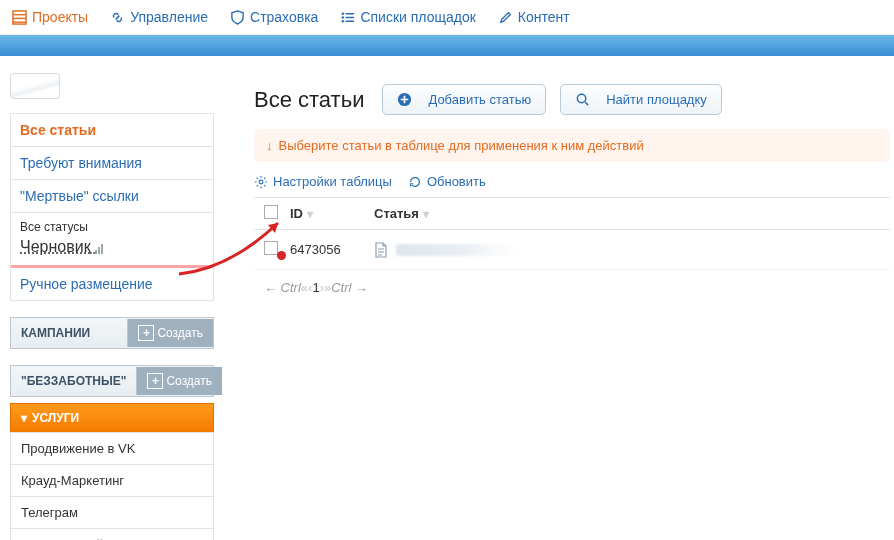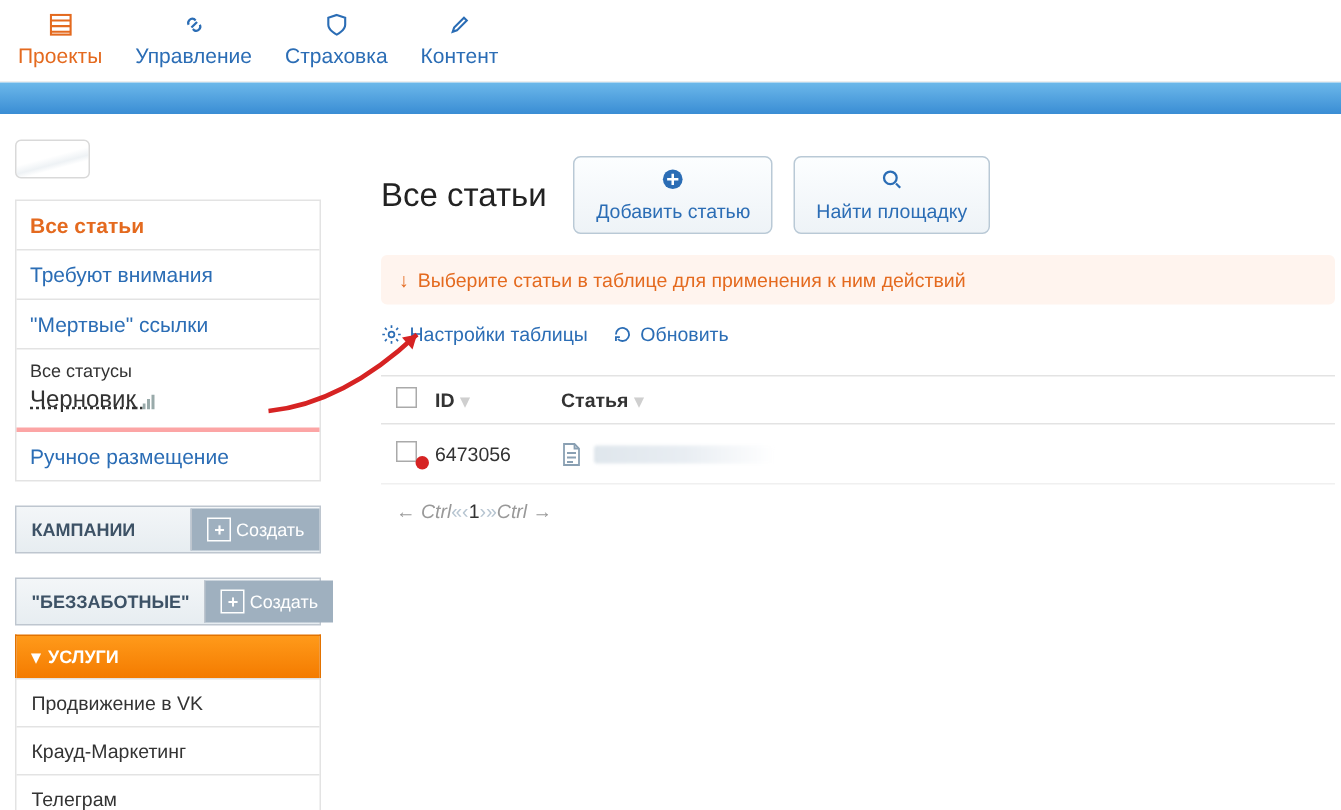--- a/index.html
+++ b/index.html
@@ -1,20 +1,20 @@
 <!DOCTYPE html>
 <html><head>
 <meta charset="utf-8">
 <style>
   * { box-sizing: border-box; margin: 0; padding: 0; }
   body { font-family: Arial, sans-serif; font-size: 13px; color: #333; background: #fff; width: 894px; }
   
   
   .topnav { display: flex; gap: 22px; padding: 9px 12px; border-bottom: 1px solid #eee; }
-  .topnav-item { display: flex; align-items: center; gap: 5px; color: #2b6db5; cursor: pointer; font-size: 14px; flex-direction: column; }
+  .topnav-item { display: flex; align-items: center; gap: 5px; color: #2b6db5; cursor: pointer; font-size: 14px; }
   .topnav-item.active { color: #e46a1f; }
   .topnav-item svg { width: 15px; height: 15px; }
   
   .bluebar { height: 21px; background: linear-gradient(to bottom, #6cb8ea, #3a8dd4); }
   
   .wrap { display: flex; padding: 10px 0 0 0; }
   
   
   .sidebar { width: 224px; padding: 7px 10px 10px 10px; flex-shrink: 0; }
   .sidebar-logo { width: 50px; height: 26px; border: 1px solid #d9d9d9; border-radius: 4px; background: linear-gradient(165deg, #fff 0%, #fff 45%, #eef2f5 60%, #fff 70%); margin-bottom: 14px; }
@@ -35,26 +35,26 @@
   .orange-head { padding: 7px 10px; background: linear-gradient(#ff9a1a, #f47b00); color: #fff; font-weight: bold; font-size: 12px; border: 1px solid #e27200; border-bottom: none; }
   .orange-head .tri { display:inline-block; margin-right: 5px; }
   .svc-list { border: 1px solid #e3e3e3; }
   .svc-item { padding: 8px 10px; font-size: 13px; color: #333; border-bottom: 1px solid #e3e3e3; cursor: pointer; }
   .svc-item:last-child { border-bottom: none; }
   
   
   .main { flex: 1; padding: 18px 4px 10px 30px; }
   .titlebar { display: flex; align-items: center; gap: 14px; margin-bottom: 14px; }
   .page-title { font-size: 22px; color: #222; font-weight: normal; margin-right: 4px; }
-  .action-btn { display: flex; align-items: center; gap: 6px; border: 1px solid #b9c9d6; background: linear-gradient(#fcfeff, #eef3f7); padding: 7px 14px; border-radius: 5px; color: #2b6db5; font-size: 13px; cursor: pointer; flex-direction: column; }
+  .action-btn { display: flex; align-items: center; gap: 16px; border: 1px solid #b9c9d6; background: linear-gradient(#fcfeff, #eef3f7); padding: 7px 14px; border-radius: 5px; color: #2b6db5; font-size: 13px; cursor: pointer; }
   .action-btn svg { width: 15px; height: 15px; }
   
   .hintbar { background: #fff4ee; border-radius: 4px; padding: 9px 12px; color: #e46a1f; font-size: 13px; margin-bottom: 12px; display:flex; align-items:center; gap:6px; }
   
-  .toolbar { display: flex; gap: 16px; margin-bottom: 20px; }
+  .toolbar { display: flex; gap: 16px; margin-bottom: 8px; }
   .tool-link { display: flex; align-items: center; gap: 5px; color: #2b6db5; cursor: pointer; font-size: 13px; }
   .tool-link svg { width: 14px; height: 14px; }
   
   .table-head { display: flex; align-items: center; padding: 7px 10px; border-top: 1px solid #e3e3e3; border-bottom: 1px solid #e3e3e3; font-weight: bold; font-size: 13px; }
   .th-chk { width: 26px; }
   .th-id { width: 84px; display: flex; align-items: center; gap: 4px; }
   .th-art { display:flex; align-items:center; gap:4px; }
   .filter-ic { color:#cfcfcf; font-size: 12px; }
   
   .row { display: flex; align-items: center; padding: 11px 10px; border-bottom: 1px solid #f0f0f0; }
@@ -90,20 +90,31 @@
     <svg viewBox="0 0 16 16" fill="none" stroke="#2b6db5" stroke-width="1.6">
         <path d="M6 10 L10 6 M4 8a3 3 0 0 1 4-4l1 1 M12 8a3 3 0 0 1-4 4l-1-1"></path>
       </svg>
     <span>Управление</span>
   </div>
   <div class="topnav-item">
     <svg viewBox="0 0 16 16" fill="none" stroke="#2b6db5" stroke-width="1.5">
         <path d="M8 1 L14 3 V8 C14 12 8 15 8 15 C8 15 2 12 2 8 V3 Z"></path>
       </svg>
     <span>Страховка</span>
+  </div>
+  <div class="topnav-item">
+    <svg viewBox="0 0 16 16" fill="#2b6db5">
+        <circle cx="3" cy="4" r="1.3"></circle>
+        <rect x="6" y="3.2" width="9" height="1.6"></rect>
+        <circle cx="3" cy="8" r="1.3"></circle>
+        <rect x="6" y="7.2" width="9" height="1.6"></rect>
+        <circle cx="3" cy="12" r="1.3"></circle>
+        <rect x="6" y="11.2" width="9" height="1.6"></rect>
+      </svg>
+    <span>Списки площадок</span>
   </div>
   <div class="topnav-item">
     <svg viewBox="0 0 16 16" fill="none" stroke="#2b6db5" stroke-width="1.5">
         <path d="M3 13 L4 10 L11 3 L13 5 L6 12 Z"></path>
       </svg>
     <span>Контент</span>
   </div>
 </div>
 
 <div class="bluebar"></div>

